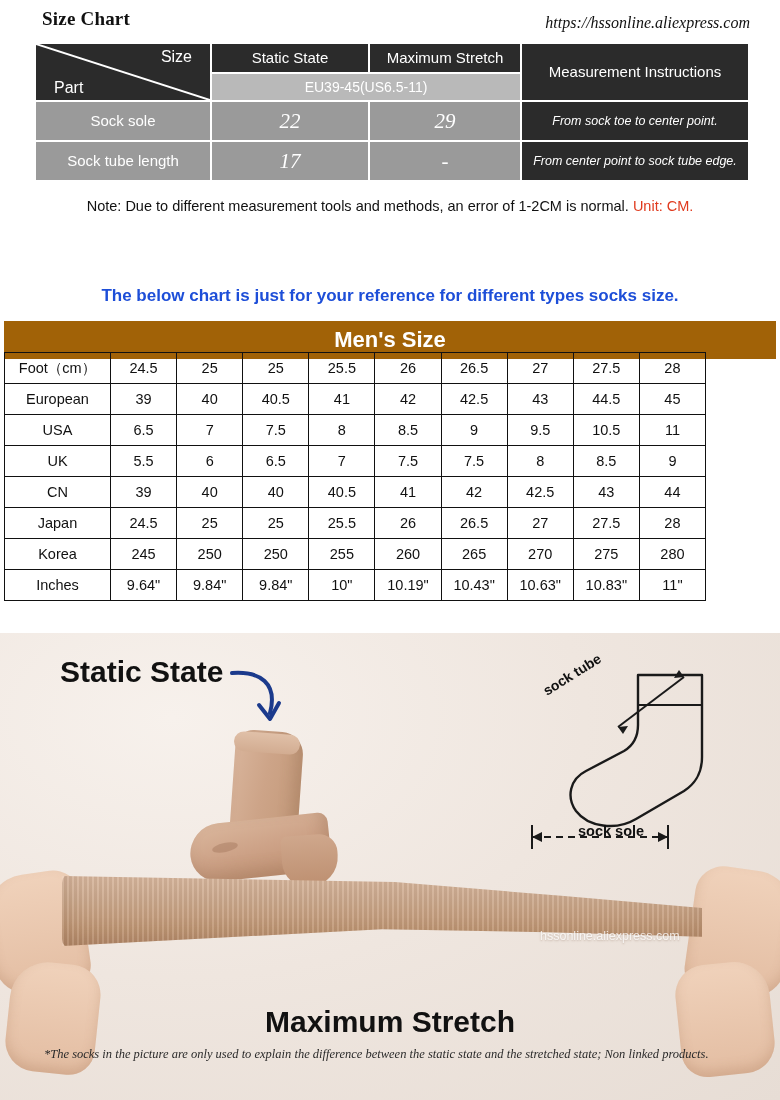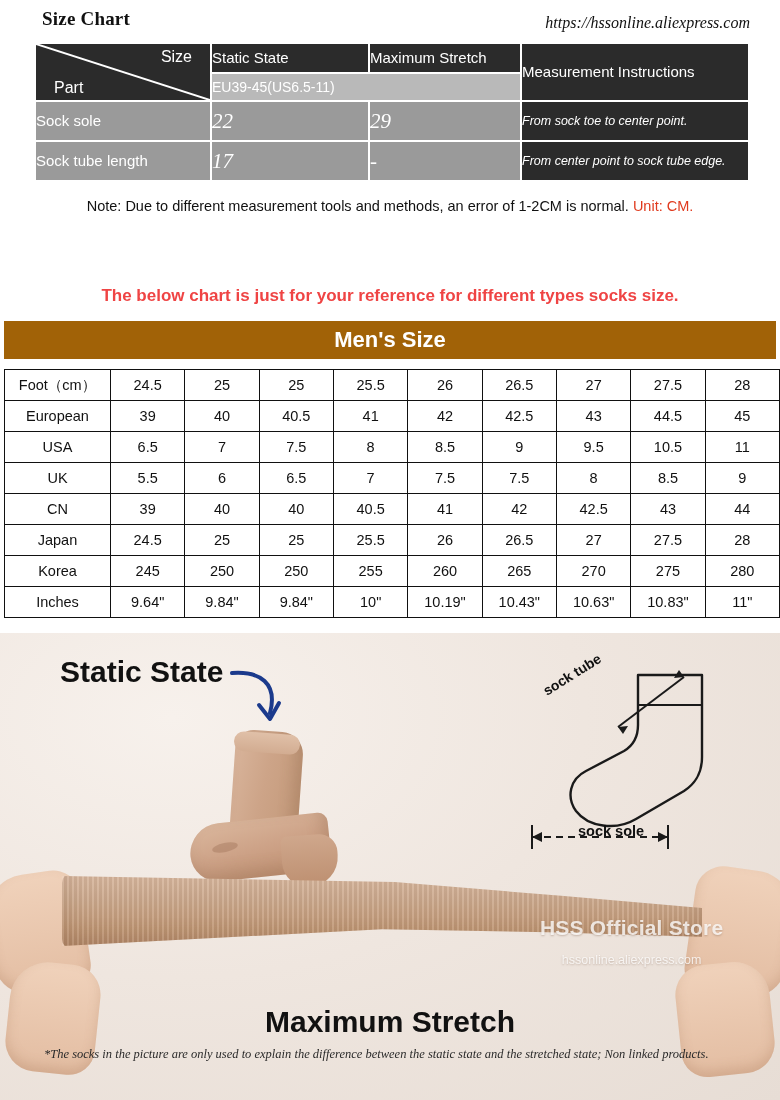--- a/index.html
+++ b/index.html
@@ -48,21 +48,21 @@
     left: 34px;
     top: 42px;
     width: 714px;
     border-collapse: collapse;
     table-layout: fixed;
   }
   .mtable td {
     border: 2px solid #ffffff;
     padding: 0;
     vertical-align: middle;
-    text-align: left;
+    text-align: center;
     margin-top: 41px;
   }
   .cell-dark {
     background: #2b2b2b;
     color: #ffffff;
   }
   .cell-grey {
     background: #9a9a9a;
     color: #ffffff;
   }
@@ -167,42 +167,42 @@
     letter-spacing: 0.4px;
   }
   .guide-sub {
     position: absolute;
     left: 0;
     top: 286px;
     width: 780px;
     text-align: center;
     font-size: 17px;
     font-weight: bold;
-    color: #ef4444;
+    color: #1d4ed8;
   }
 
   
   .mens-banner {
     position: absolute;
     left: 4px;
     top: 321px;
     width: 772px;
     height: 38px;
     background: #a16207;
     color: #ffffff;
     font-size: 22px;
     font-weight: bold;
     text-align: center;
     line-height: 38px;
   }
   .sizetable {
     position: absolute;
     left: 4px;
-    top: 369px;
-    width: 776px;
+    top: 352px;
+    width: 702px;
     border-collapse: collapse;
     table-layout: fixed;
   }
   .sizetable td {
     border: 1px solid #111;
     height: 28px;
     text-align: center;
     font-size: 14.5px;
     color: #111;
   }
@@ -646,21 +646,20 @@
       <line x1="44" y1="176" x2="180" y2="176" stroke="#1a1a1a" stroke-width="2" stroke-dasharray="7 5"></line>
       <path d="M44,176 l10,-5 l0,10 z" fill="#1a1a1a"></path>
       <path d="M180,176 l-10,-5 l0,10 z" fill="#1a1a1a"></path>
       <line x1="44" y1="164" x2="44" y2="188" stroke="#1a1a1a" stroke-width="2"></line>
       <line x1="180" y1="164" x2="180" y2="188" stroke="#1a1a1a" stroke-width="2"></line>
     </svg>
     <div class="lbl-sock-tube">sock tube</div>
     <div class="lbl-sock-sole">sock sole</div>
 
     <div class="watermark">
-      <div class="wm-1">HSS Official Store</div>
       <div class="wm-2">hssonline.aliexpress.com</div>
     </div>
 
     <div class="max-stretch-label">Maximum Stretch</div>
     <div class="footnote">*The socks in the picture are only used to explain the difference between the static state and the stretched state; Non linked products.</div>
   </div>
 
 </div>
 
 </body></html>

